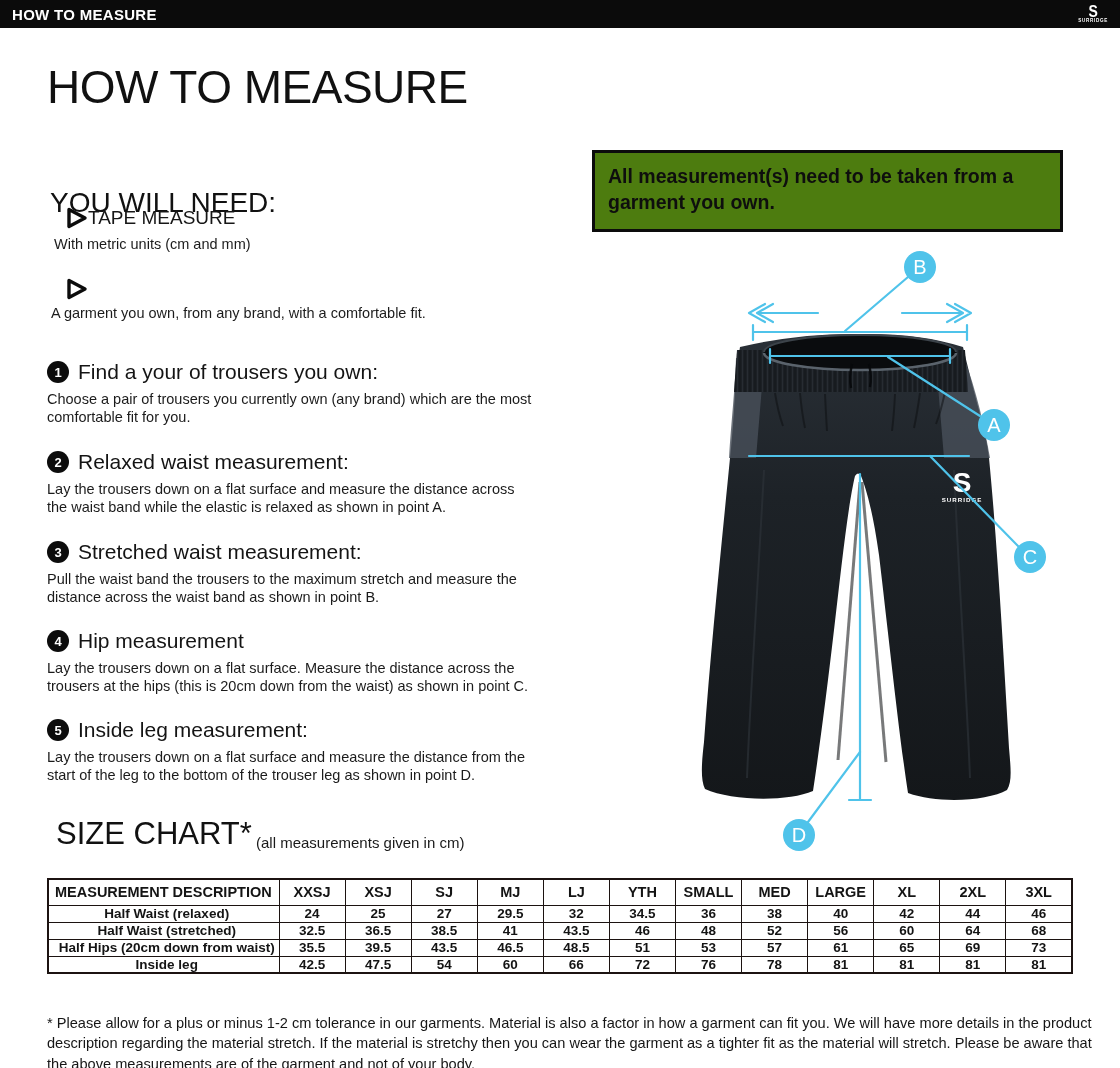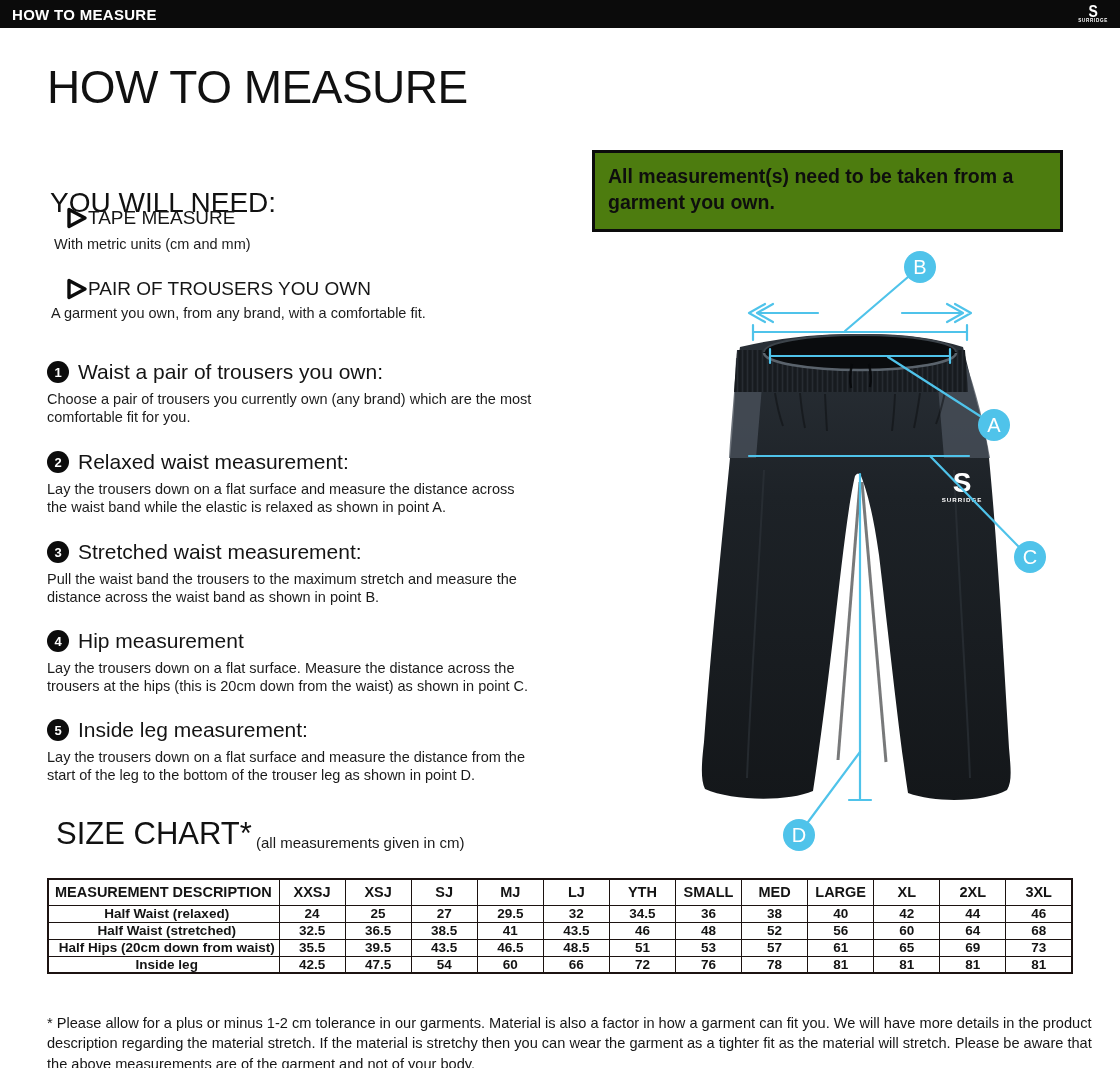--- a/index.html
+++ b/index.html
@@ -79,30 +79,29 @@
     <path d="M3 2.5 L19 11 L3 19.5 Z" fill="#fff" stroke="#0c0c0c" stroke-width="3.4" stroke-linejoin="round"></path>
   </svg>
   <span class="need-title">TAPE MEASURE</span>
 </div>
 <div class="need-desc d1">With metric units (cm and mm)</div>
 
 <div class="need-item n2">
   <svg class="tri" viewBox="0 0 22 22">
     <path d="M3 2.5 L19 11 L3 19.5 Z" fill="#fff" stroke="#0c0c0c" stroke-width="3.4" stroke-linejoin="round"></path>
   </svg>
-  <span class="need-title">PAIR OF TROUSERS YOU OWN</span>
 </div>
 <div class="need-desc d2">A garment you own, from any brand, with a comfortable fit.</div>
 
 <div class="callout">All measurement(s) need to be taken from a garment you own.</div>
 
 <div class="step s1">
   <div class="step-head">
     <span class="step-num">1</span>
-    <span class="step-title">Waist a pair of trousers you own:</span>
+    <span class="step-title">Find a your of trousers you own:</span>
   </div>
   <div class="step-body">Choose a pair of trousers you currently own (any brand) which are the most comfortable fit for you.</div>
 </div>
 <div class="step s2">
   <div class="step-head">
     <span class="step-num">2</span>
     <span class="step-title">Relaxed waist measurement:</span>
   </div>
   <div class="step-body">Lay the trousers down on a flat surface and measure the distance across the waist band while the elastic is relaxed as shown in point A.</div>
 </div>

